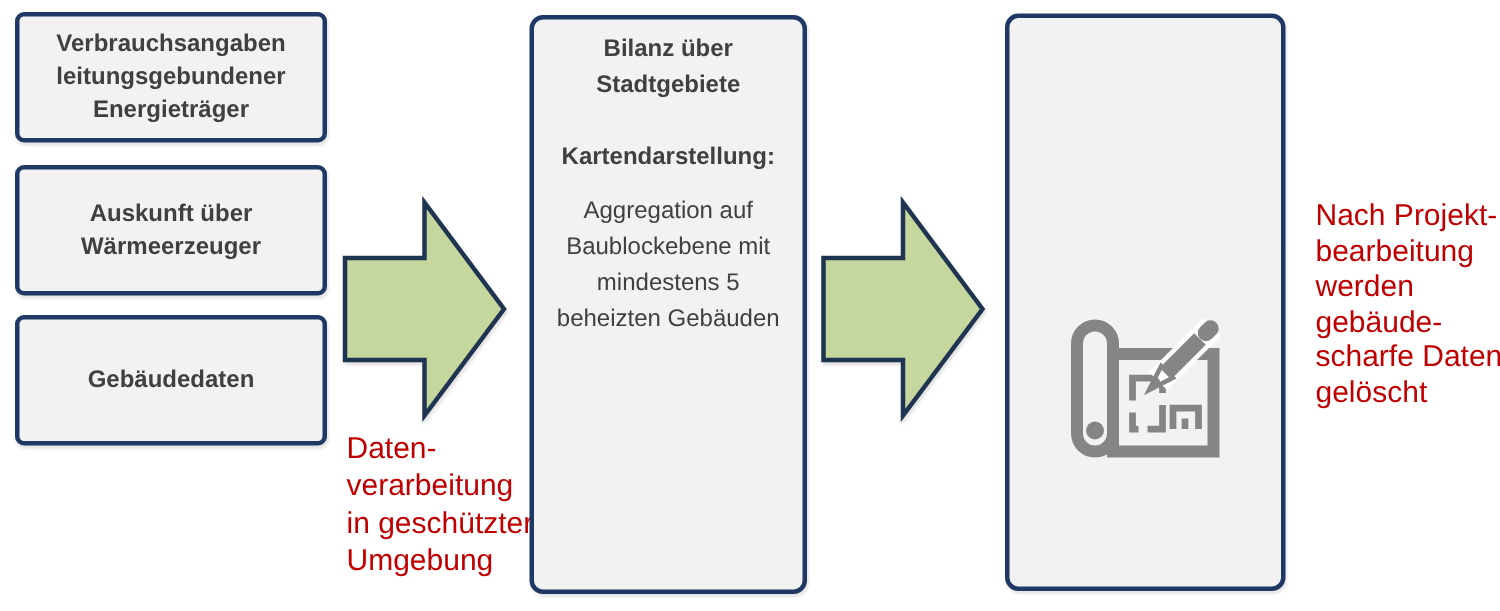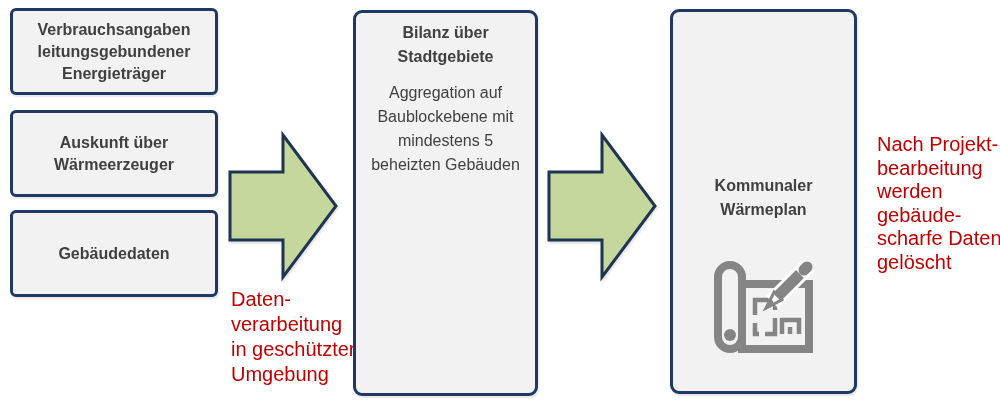--- a/index.html
+++ b/index.html
@@ -106,33 +106,32 @@
   </svg>
 
   <div class="note" id="processing-note">Daten-
 verarbeitung
 in geschützter
 Umgebung</div>
 
   <div class="panel" id="process-panel">
     <div class="panel-title">Bilanz über
 Stadtgebiete</div>
+    <div class="panel-subheading">Kartendarstellung:</div>
     <div class="panel-body">Aggregation auf
 Baublockebene mit
 mindestens 5
 beheizten Gebäuden</div>
   </div>
 
   <svg class="arrow" id="flow-arrow-2" width="106" height="142" viewBox="0 0 106 142" aria-hidden="true">
     <polygon points="0,37 53,37 53,0 106,71 53,142 53,105 0,105"></polygon>
   </svg>
 
   <div class="panel" id="output-panel">
-    <div class="panel-title">Kommunaler
-Wärmeplan</div>
     <svg id="plan-icon" width="104" height="96" viewBox="0 0 104 96" aria-hidden="true">
 
       <rect class="ic-stroke" x="6" y="5" width="24" height="84" rx="12" stroke-width="8" fill="#ffffff"></rect>
       <circle class="ic-fill" cx="18" cy="75" r="6"></circle>
 
       <rect x="30" y="24" width="67" height="65" fill="#ffffff" class="ic-stroke" stroke-width="8"></rect>
 
       <path class="ic-stroke" stroke-width="4.5" d="M43,55 V40 H63 V50 M63,58 V74 H53 M47,74 H43 V63"></path>
       <path class="ic-stroke" stroke-width="4.5" d="M70,74 V60 H87 V74 M78,74 V67"></path>
 

